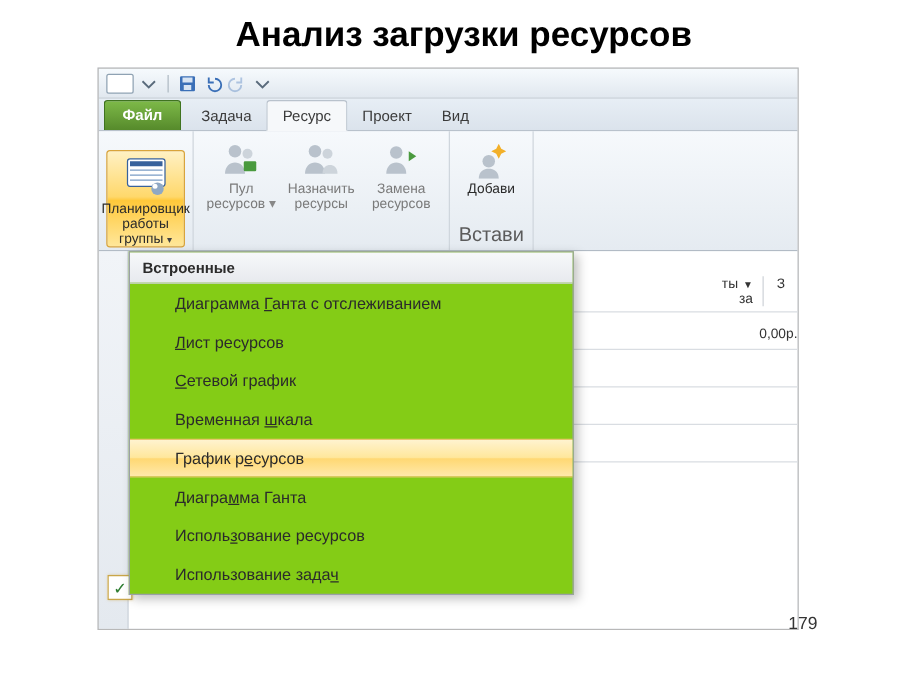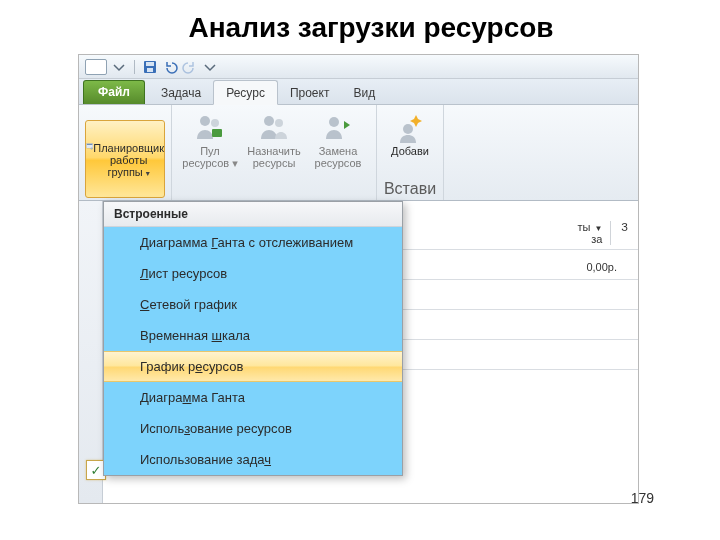--- a/index.html
+++ b/index.html
@@ -10,36 +10,36 @@
   .qat .corner { width: 22px; height: 16px; background: #fff; border: 1px solid #8fa2b3; border-radius: 2px; }
   .qat .sep { width: 1px; height: 14px; background: #b0bac4; margin: 0 3px; }
   .qat .ico { width: 16px; height: 16px; display: inline-block; }
   .ribbon-tabs { height: 26px; display: flex; align-items: flex-end; padding-left: 4px; gap: 0; background: linear-gradient(#e7eef5, #dbe3ec); border-bottom: 1px solid #b9c2cc; }
   .ribbon-tabs .file { background: linear-gradient(#7db948, #568a2b); color: #fff; font-weight: bold; padding: 4px 14px 5px; border-radius: 3px 3px 0 0; margin-right: 4px; font-size: 12px; cursor: pointer; border: 1px solid #3f7320; border-bottom: none; }
   .ribbon-tabs .tab { padding: 5px 12px 4px; color: #3b3b3b; font-size: 12px; cursor: pointer; }
   .ribbon-tabs .tab.active { background: #f6f8fa; border: 1px solid #b9c2cc; border-bottom: 1px solid #f6f8fa; border-radius: 3px 3px 0 0; margin-bottom: -1px; }
   .ribbon-body { height: 96px; background: linear-gradient(#f6f9fc, #e5ebf1); border-bottom: 1px solid #b2bbc5; display: flex; }
   .rgroup { display: flex; flex-direction: column; align-items: center; justify-content: flex-end; border-right: 1px solid #cfd6dd; padding: 2px 6px 2px; }
   .rgroup .glabel { font-size: 16px; color: #5b5b5b; margin-top: 2px; text-align: center; white-space: nowrap; }
-  .bigbtn { display: flex; align-items: center; justify-content: flex-start; width: 80px; height: 78px; padding-top: 4px; border: 1px solid transparent; border-radius: 3px; cursor: pointer; }
+  .bigbtn { display: flex; flex-direction: column; align-items: center; justify-content: flex-start; width: 63px; height: 78px; padding-top: 4px; border: 1px solid transparent; border-radius: 3px; cursor: pointer; }
   .bigbtn.active { background: linear-gradient(#fff1c4, #ffd86b 48%, #ffc83a 52%, #ffe79a); border: 1px solid #d9a43b; }
   .bigbtn .icon { width: 34px; height: 34px; margin-bottom: 2px; }
   .bigbtn .lbl { font-size: 11px; color: #2b2b2b; text-align: center; line-height: 12px; }
   .bigbtn .dropdown-arrow { font-size: 8px; color: #444; }
   .medbtn { display: flex; flex-direction: column; align-items: center; width: 64px; height: 78px; padding-top: 4px; cursor: pointer; }
   .medbtn .icon { width: 32px; height: 32px; margin-bottom: 2px; }
   .medbtn .lbl { font-size: 11px; color: #7a7a7a; text-align: center; line-height: 12px; }
   .content { display: flex; position: relative; height: calc(100% - 146px); }
   .sidepanel { width: 24px; background: linear-gradient(#f1f4f8, #e4e9ef); border-right: 1px solid #c6cdd5; display: flex; flex-direction: column; align-items: center; padding-top: 4px; gap: 4px; }
   .sidepanel .slot { width: 18px; height: 18px; }
   .grid { flex: 1; background: #fff; position: relative; }
   .grid .colhead { position: absolute; top: 20px; right: 10px; display:flex; gap:8px; }
-  .grid .cell-frag { position: absolute; right: 21px; top: 60px; font-size: 11px; color: #333; }
+  .grid .cell-frag { position: absolute; right: 0; top: 60px; font-size: 11px; color: #333; }
   .grid .lines div { position:absolute; left:0; right:0; border-top:1px solid #d9dde2; }
-  .dropdown { position: absolute; left: 24px; top: 146px; width: 300px; background: #7dd3fc; border: 1px solid #9aa0a6; box-shadow: 3px 3px 8px rgba(0,0,0,0.25); z-index: 5; }
+  .dropdown { position: absolute; left: 24px; top: 146px; width: 356px; background: #84cc16; border: 1px solid #9aa0a6; box-shadow: 3px 3px 8px rgba(0,0,0,0.25); z-index: 5; }
   .dropdown .header { background: linear-gradient(#f7f8fa, #e7eaee); border-bottom: 1px solid #cfd4da; padding: 5px 10px; font-weight: bold; font-size: 12px; color: #2b2b2b; }
   .dropdown .item { padding: 8px 18px 8px 36px; font-size: 13px; color: #2b2b2b; cursor: pointer; position: relative; }
   .dropdown .item.hover { background: linear-gradient(#fff3cf, #ffe79c 48%, #ffd873 52%, #ffe9ab); border-top: 1px solid #e9c76b; border-bottom: 1px solid #e9c76b; padding-top: 7px; padding-bottom: 7px; }
   .dropdown .ul { text-decoration: underline; }
   .page-num { position: absolute; right: 66px; bottom: 34px; font-size: 14px; color: #333; font-family: Arial; }
   
   svg { display: block; }
 </style>
 </head>
 <body>

